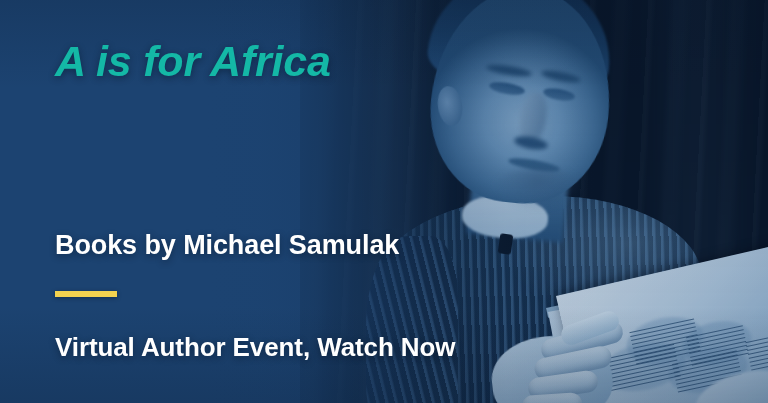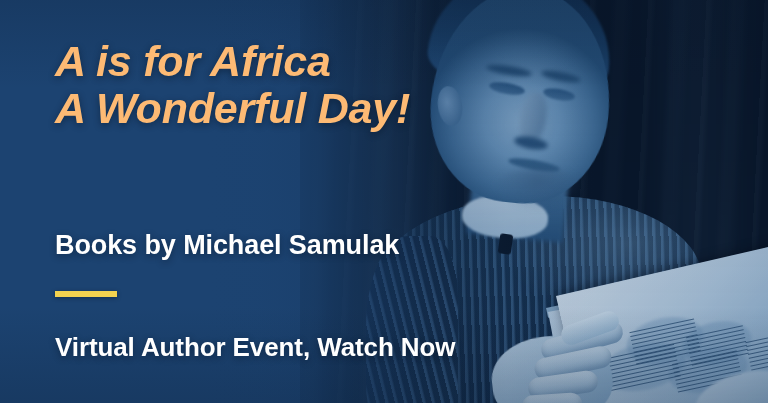--- a/index.html
+++ b/index.html
@@ -338,21 +338,21 @@
 
   
   #content{
     position:absolute;
     inset:0;
     z-index:5;
   }
   .headline{
     position:absolute;
     left:55px; top:38px;
-    color:#fdba74;
+    color:#14b8a6;
     font-size:43px;
     font-weight:bold;
     font-style:italic;
     line-height:47px;
     letter-spacing:-.2px;
     text-shadow:0 2px 7px rgba(4,16,32,.45);
     white-space:nowrap;
   }
   .headline div{display:block;}
 
@@ -444,21 +444,20 @@
 
     <div class="duotone"></div>
     <div class="fade"></div>
     <div class="vignette"></div>
   </div>
 
   <div id="content">
 
     <div class="headline">
       <div>A is for Africa</div>
-      <div>A Wonderful Day!</div>
     </div>
 
     <div class="subhead">Books by Michael Samulak</div>
 
     <div class="rule"></div>
 
     <div class="cta">Virtual Author Event, Watch Now</div>
 
   </div>
 </div>

